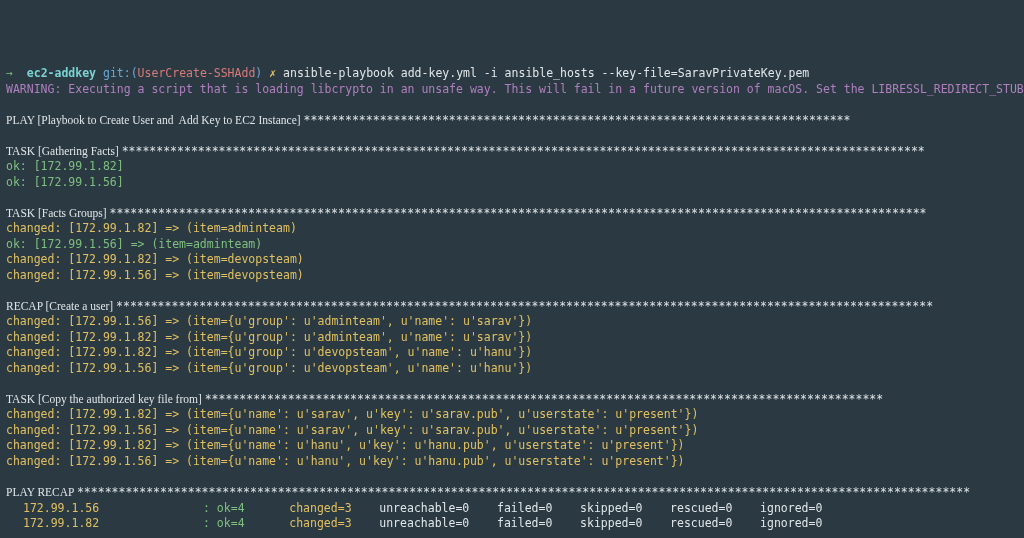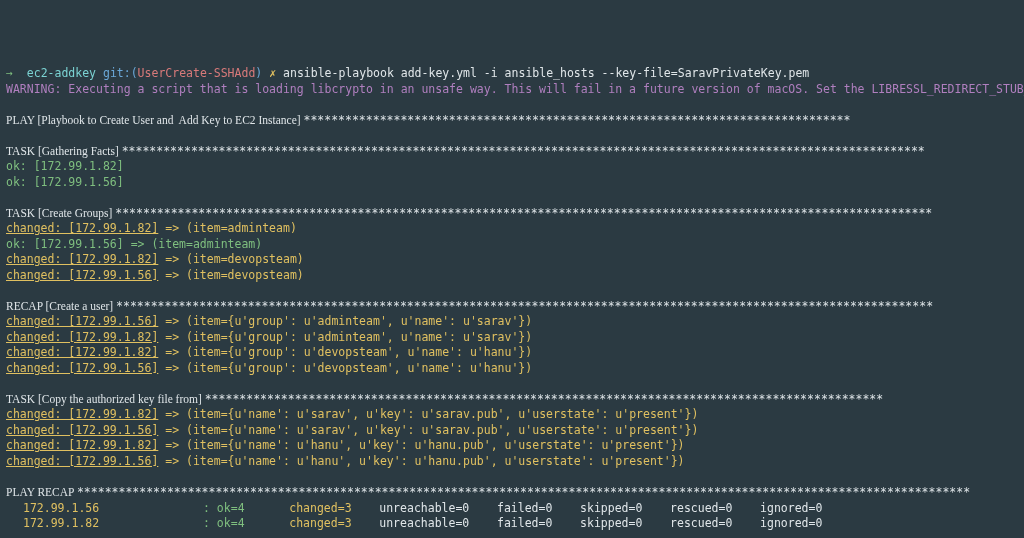--- a/index.html
+++ b/index.html
@@ -9,50 +9,50 @@
       font-family: 'Menlo', 'Monaco', 'Consolas', monospace;
       font-size: 11.5px;
       line-height: 1.35;
       padding: 4px 6px;
       white-space: pre;
       overflow: hidden;
       width: 1024px;
       height: 538px;
     }
     .arrow { color: #7fbf7f; }
-    .folder { color: #7bd3d3; }
+    .folder { color: #7bd3d3; font-weight: bold; }
     .gitlabel { color: #6ba8d8; }
     .branch { color: #d87a7a; }
     .cmd { color: #e0e6e9; }
     .x { color: #e0c060; font-weight: bold; }
     .warn { color: #b07fbf; }
     .title { color: #e0e6e9; font-family: Liberation Serif, serif; }
     .stars { color: #e0e6e9; }
     .ok { color: #7fbf7f; }
-    .changed { color: #e0c060; text-decoration: underline; }
+    .changed { color: #e0c060; }
     .detail { color: #e0c060; }
     .recapok { color: #7fbf7f; margin-top: 20px; }
     .recapchg { color: #e0c060; margin-left: 17px; }
     .dim { color: #e0e6e9; }
   </style>
 </head>
 <body>
 
 
 
 <span><span class="arrow">→</span>  <span class="folder">ec2-addkey</span> <span class="gitlabel">git:(</span><span class="branch">UserCreate-SSHAdd</span><span class="gitlabel">)</span> <span class="x">✗</span> <span class="cmd">ansible-playbook add-key.yml -i ansible_hosts --key-file=SaravPrivateKey.pem</span>
 <span class="warn">WARNING: Executing a script that is loading libcrypto in an unsafe way. This will fail in a future version of macOS. Set the LIBRESSL_REDIRECT_STUB_ABORT=1 in the environment to force this into an error.</span>
 
 <span class="title">PLAY [Playbook to Create User and  Add Key to EC2 Instance] </span><span class="stars">*******************************************************************************</span>
 
 <span class="title">TASK [Gathering Facts] </span><span class="stars">********************************************************************************************************************</span>
 <span class="ok">ok: [172.99.1.82]</span>
 <span class="ok">ok: [172.99.1.56]</span>
 
-<span class="title">TASK [Create Groups] </span><span class="stars">**********************************************************************************************************************</span>
+<span class="title">TASK [Facts Groups] </span><span class="stars">**********************************************************************************************************************</span>
 <span class="changed">changed: [172.99.1.82]</span><span class="detail"> =&gt; (item=adminteam)</span>
 <span class="ok">ok: [172.99.1.56]</span><span class="ok"> =&gt; (item=adminteam)</span>
 <span class="changed">changed: [172.99.1.82]</span><span class="detail"> =&gt; (item=devopsteam)</span>
 <span class="changed">changed: [172.99.1.56]</span><span class="detail"> =&gt; (item=devopsteam)</span>
 
 <span class="title">RECAP [Create a user] </span><span class="stars">**********************************************************************************************************************</span>
 <span class="changed">changed: [172.99.1.56]</span><span class="detail"> =&gt; (item={u'group': u'adminteam', u'name': u'sarav'})</span>
 <span class="changed">changed: [172.99.1.82]</span><span class="detail"> =&gt; (item={u'group': u'adminteam', u'name': u'sarav'})</span>
 <span class="changed">changed: [172.99.1.82]</span><span class="detail"> =&gt; (item={u'group': u'devopsteam', u'name': u'hanu'})</span>
 <span class="changed">changed: [172.99.1.56]</span><span class="detail"> =&gt; (item={u'group': u'devopsteam', u'name': u'hanu'})</span>

